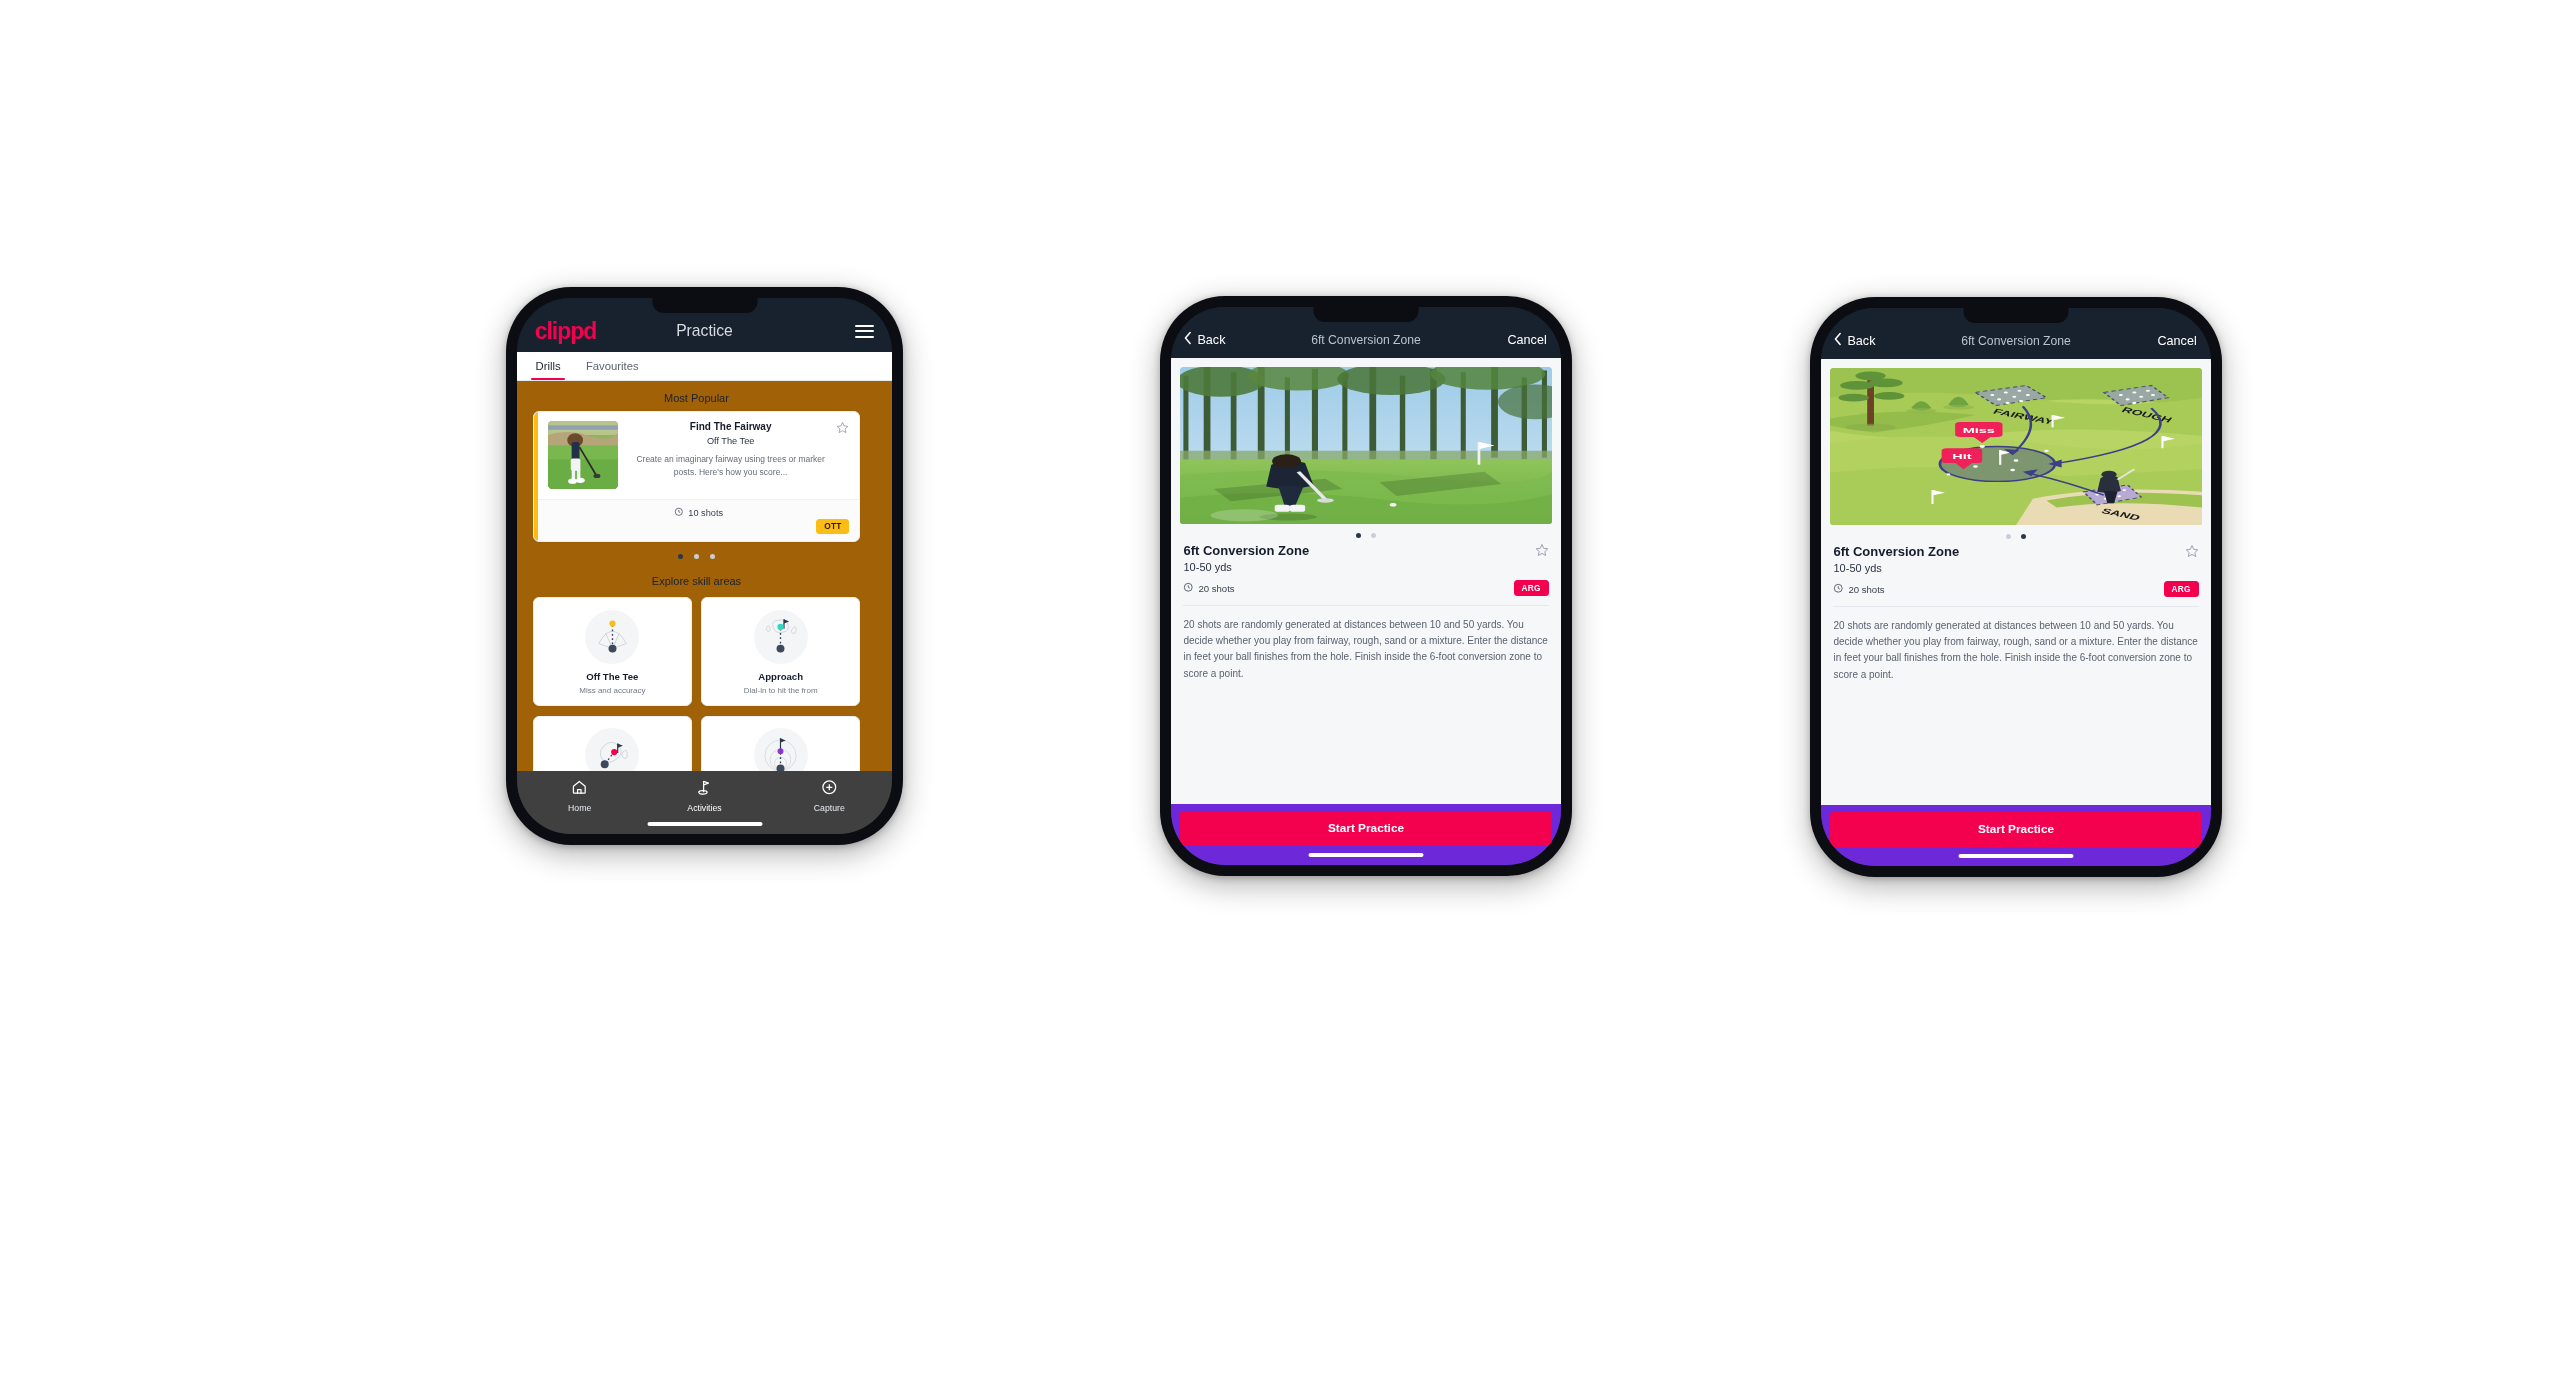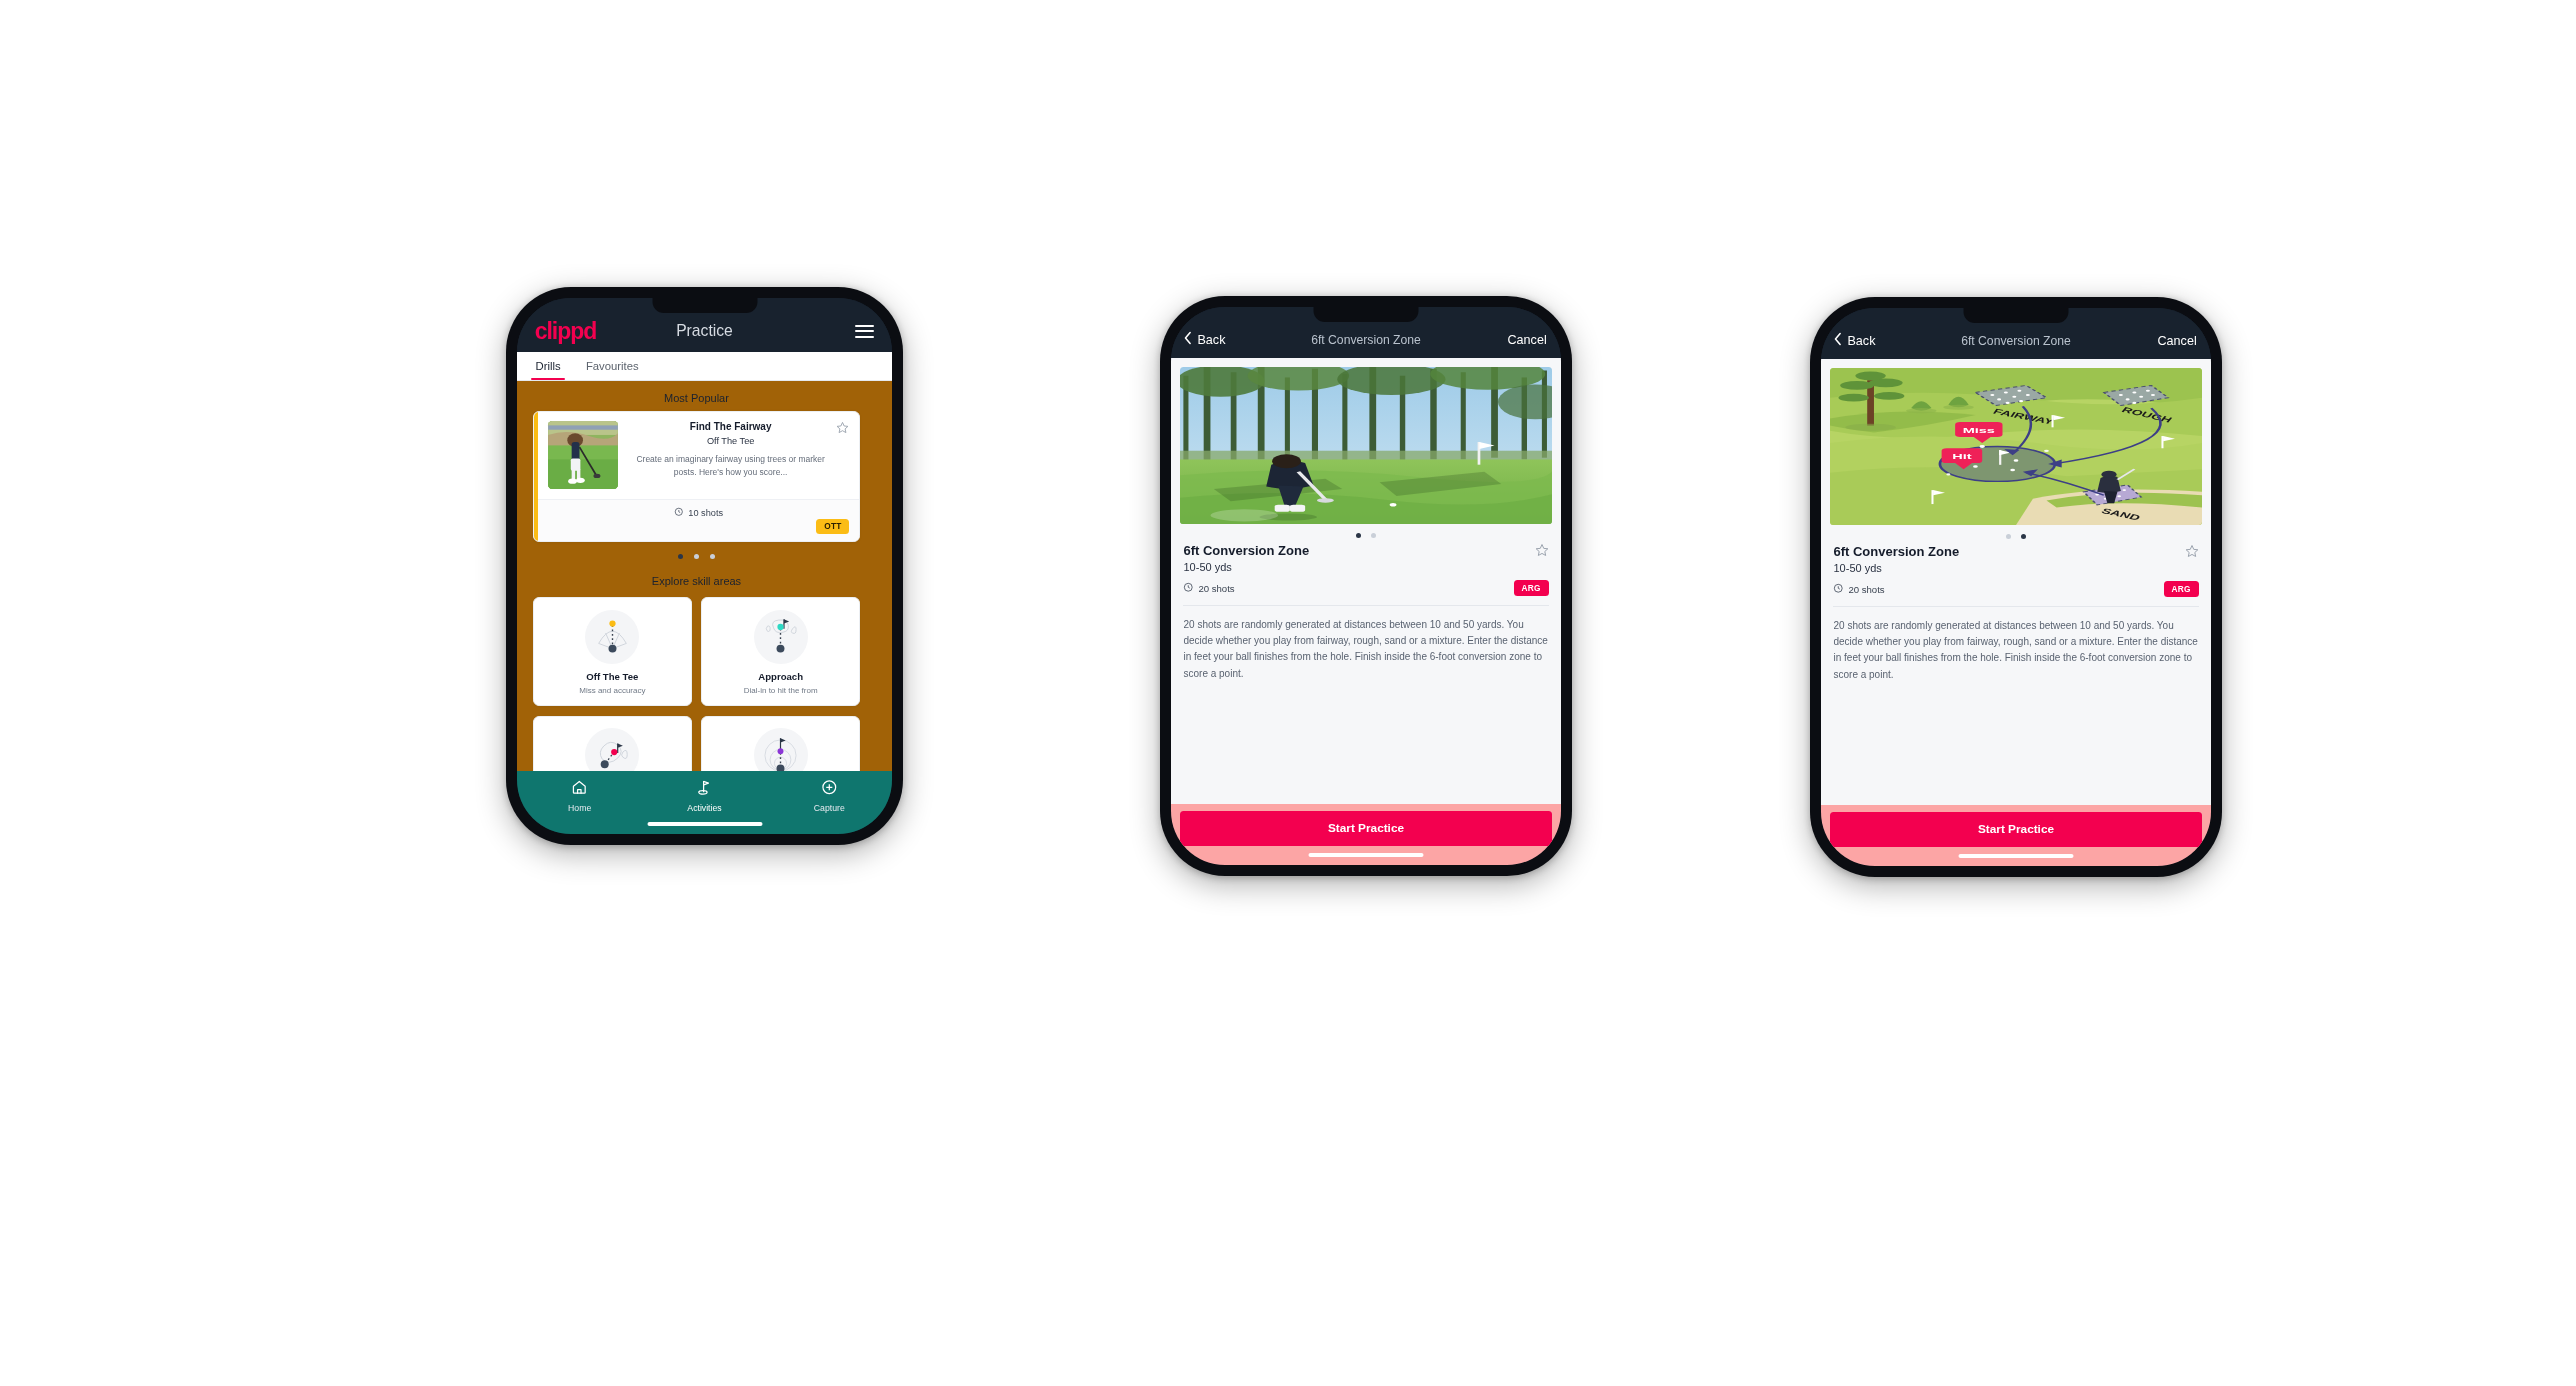--- a/index.html
+++ b/index.html
@@ -78,21 +78,21 @@
   .scard{background:#fff;border:0.9px solid #eceff3;border-radius:6.1px;
     box-shadow:0 0.9px 1.7px rgba(20,30,50,.05);
     display:flex;flex-direction:column;align-items:center;
     padding:11.3px 5.2px 10.5px 5.2px;cursor:pointer;}
   .sicon{width:54px;height:54px;border-radius:50%;background:#f4f5f7;
     display:flex;align-items:center;justify-content:center;margin-bottom:7.8px;}
   .sname{font-size:9.6px;font-weight:700;color:#151c2b;}
   .sdesc{font-size:8px;color:#717a87;margin-top:3.5px;}
 
   
-  .bottomnav{flex:0 0 auto;height:55px;background:#0f766e;display:flex;
+  .bottomnav{flex:0 0 auto;height:55px;background:#404040;display:flex;
     align-items:flex-start;padding-top:7.8px;}
   .nav{flex:1 1 0;display:flex;flex-direction:column;align-items:center;gap:4.4px;cursor:pointer;}
   .nav .lbl{font-size:8.7px;color:#e6eaf0;}
   .nav.active .lbl{color:#ffffff;}
 
   
   .dbar{height:51px;background:#18222e;display:flex;align-items:center;
     padding:14px 14px 0 12.2px;box-sizing:border-box;flex:0 0 auto;position:relative;}
   .dback{display:flex;align-items:center;gap:4.4px;color:#fff;font-size:12.6px;cursor:pointer;}
   .dtitle{position:absolute;left:0;right:0;top:14px;bottom:0;display:flex;
@@ -104,21 +104,21 @@
   .ddots{display:flex;justify-content:center;gap:9.6px;padding:8.7px 0 3.5px 0;}
   .dinfo{padding:1.7px 12.2px 0 12.2px;position:relative;}
   .dname{font-size:13px;font-weight:700;color:#151c2b;}
   .dyds{font-size:11px;color:#2a3242;margin-top:2.6px;}
   .drow{display:flex;align-items:center;margin-top:7.8px;}
   .dshots{display:flex;align-items:center;gap:4.4px;font-size:9.6px;color:#3b4452;}
   .dbadge{margin-left:auto;font-size:8.3px;font-weight:700;color:#fff;
     background:#f3004f;border-radius:3.5px;padding:2.6px 7.8px;letter-spacing:0.3px;}
   .dsep{height:0.9px;background:#e4e7ec;margin:9.6px 12.2px 0 12.2px;}
   .ddesc{padding:10.5px 12.2px 0 12.2px;font-size:10px;line-height:1.63;color:#596270;}
-  .cta-wrap{flex:0 0 auto;background:#fca5a5;padding:7px 8.7px 19px 8.7px;}
+  .cta-wrap{flex:0 0 auto;background:#6d28d9;padding:7px 8.7px 19px 8.7px;}
   .cta{display:block;width:100%;border:0;background:#f3004f;color:#fff;
     font-size:11.8px;font-weight:700;padding:10.5px 0;border-radius:3.5px;cursor:pointer;
     font-family:"Liberation Sans", sans-serif;}
 </style>
 </head>
 <body>
 
 <div class="stage">
 
   <div class="phone" id="phone1">

